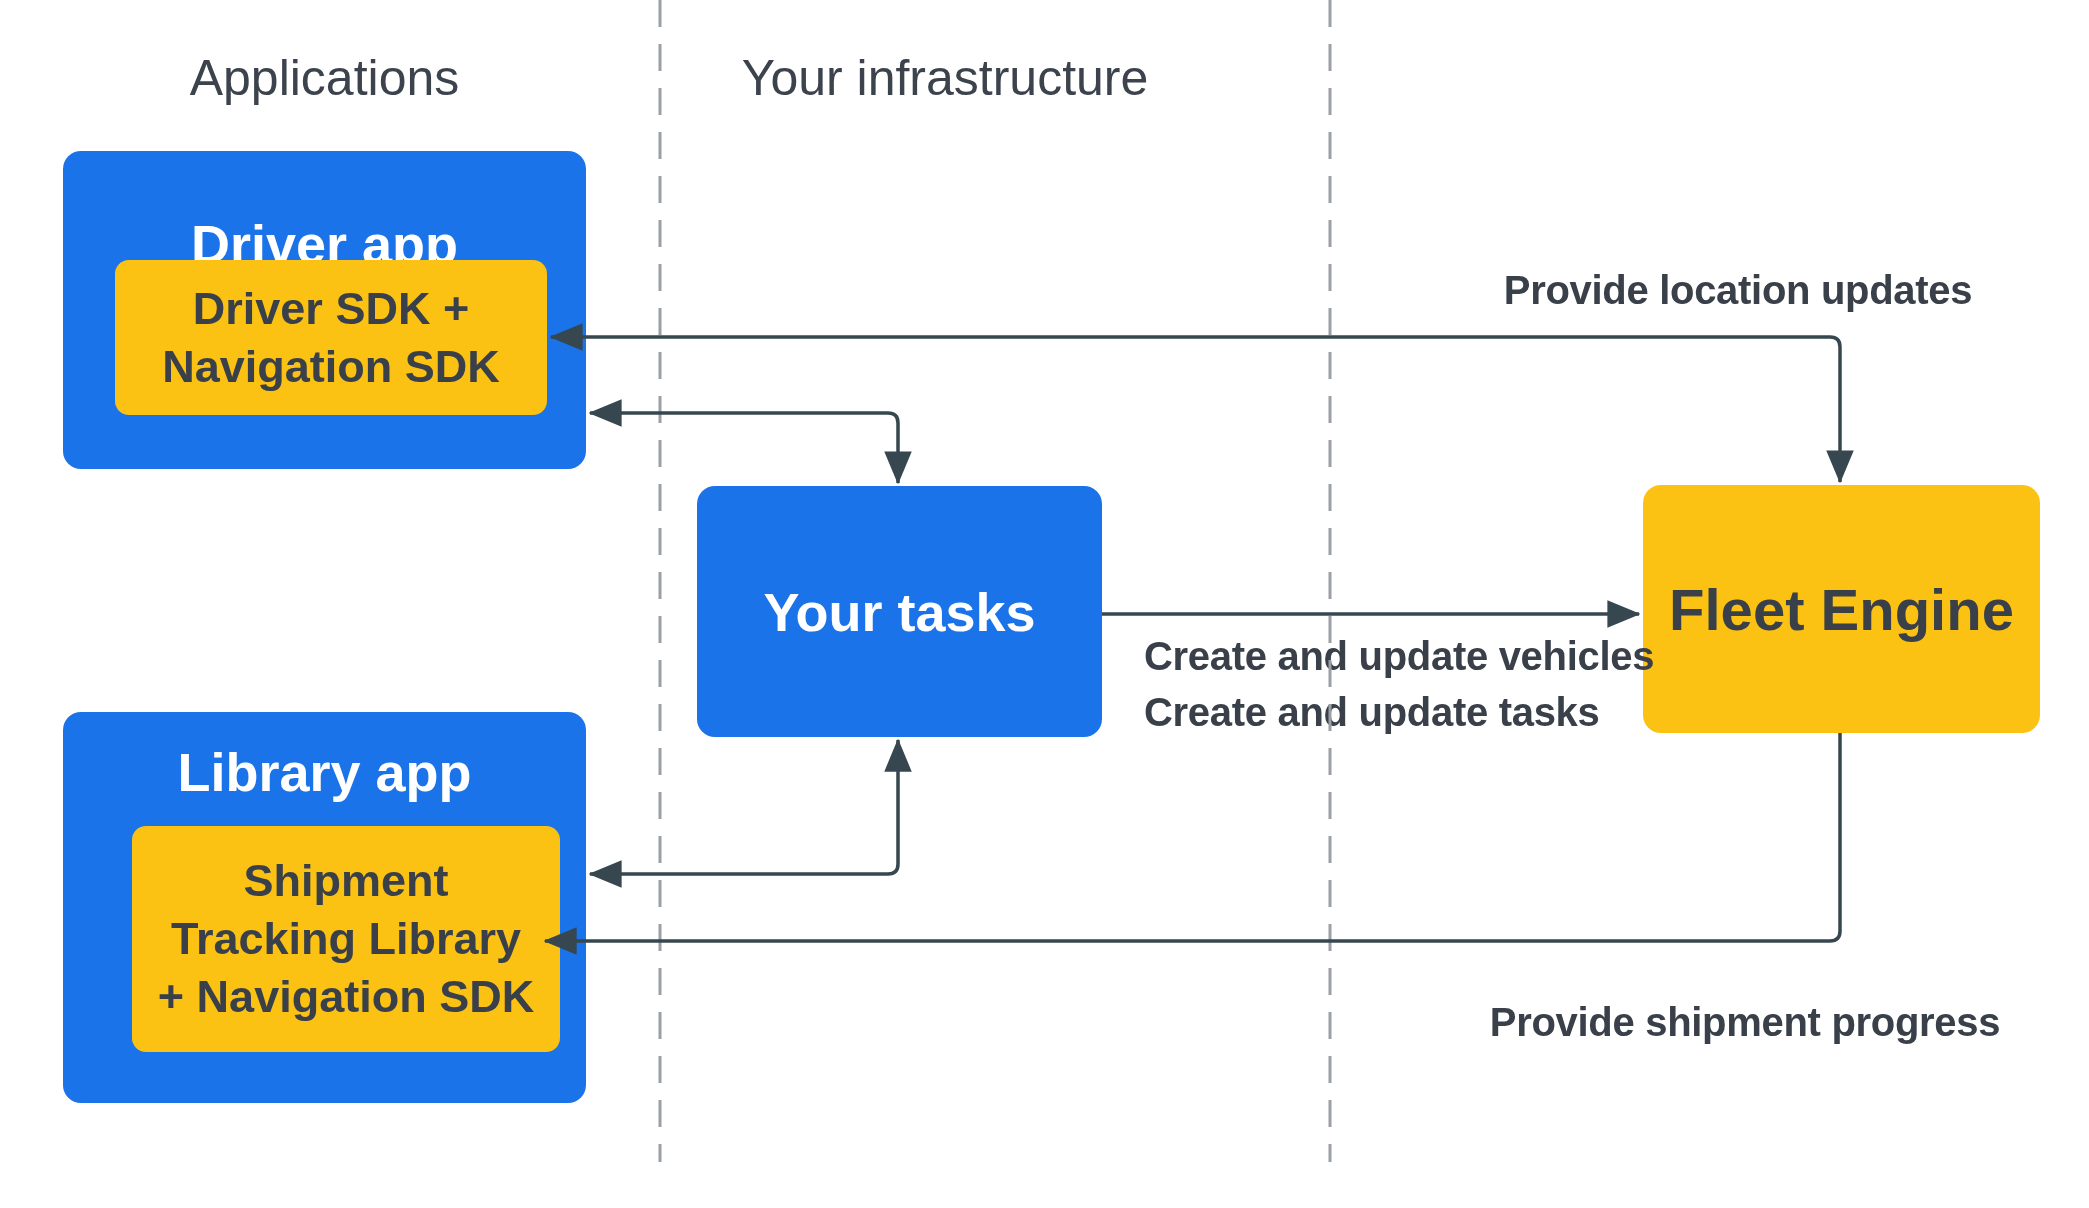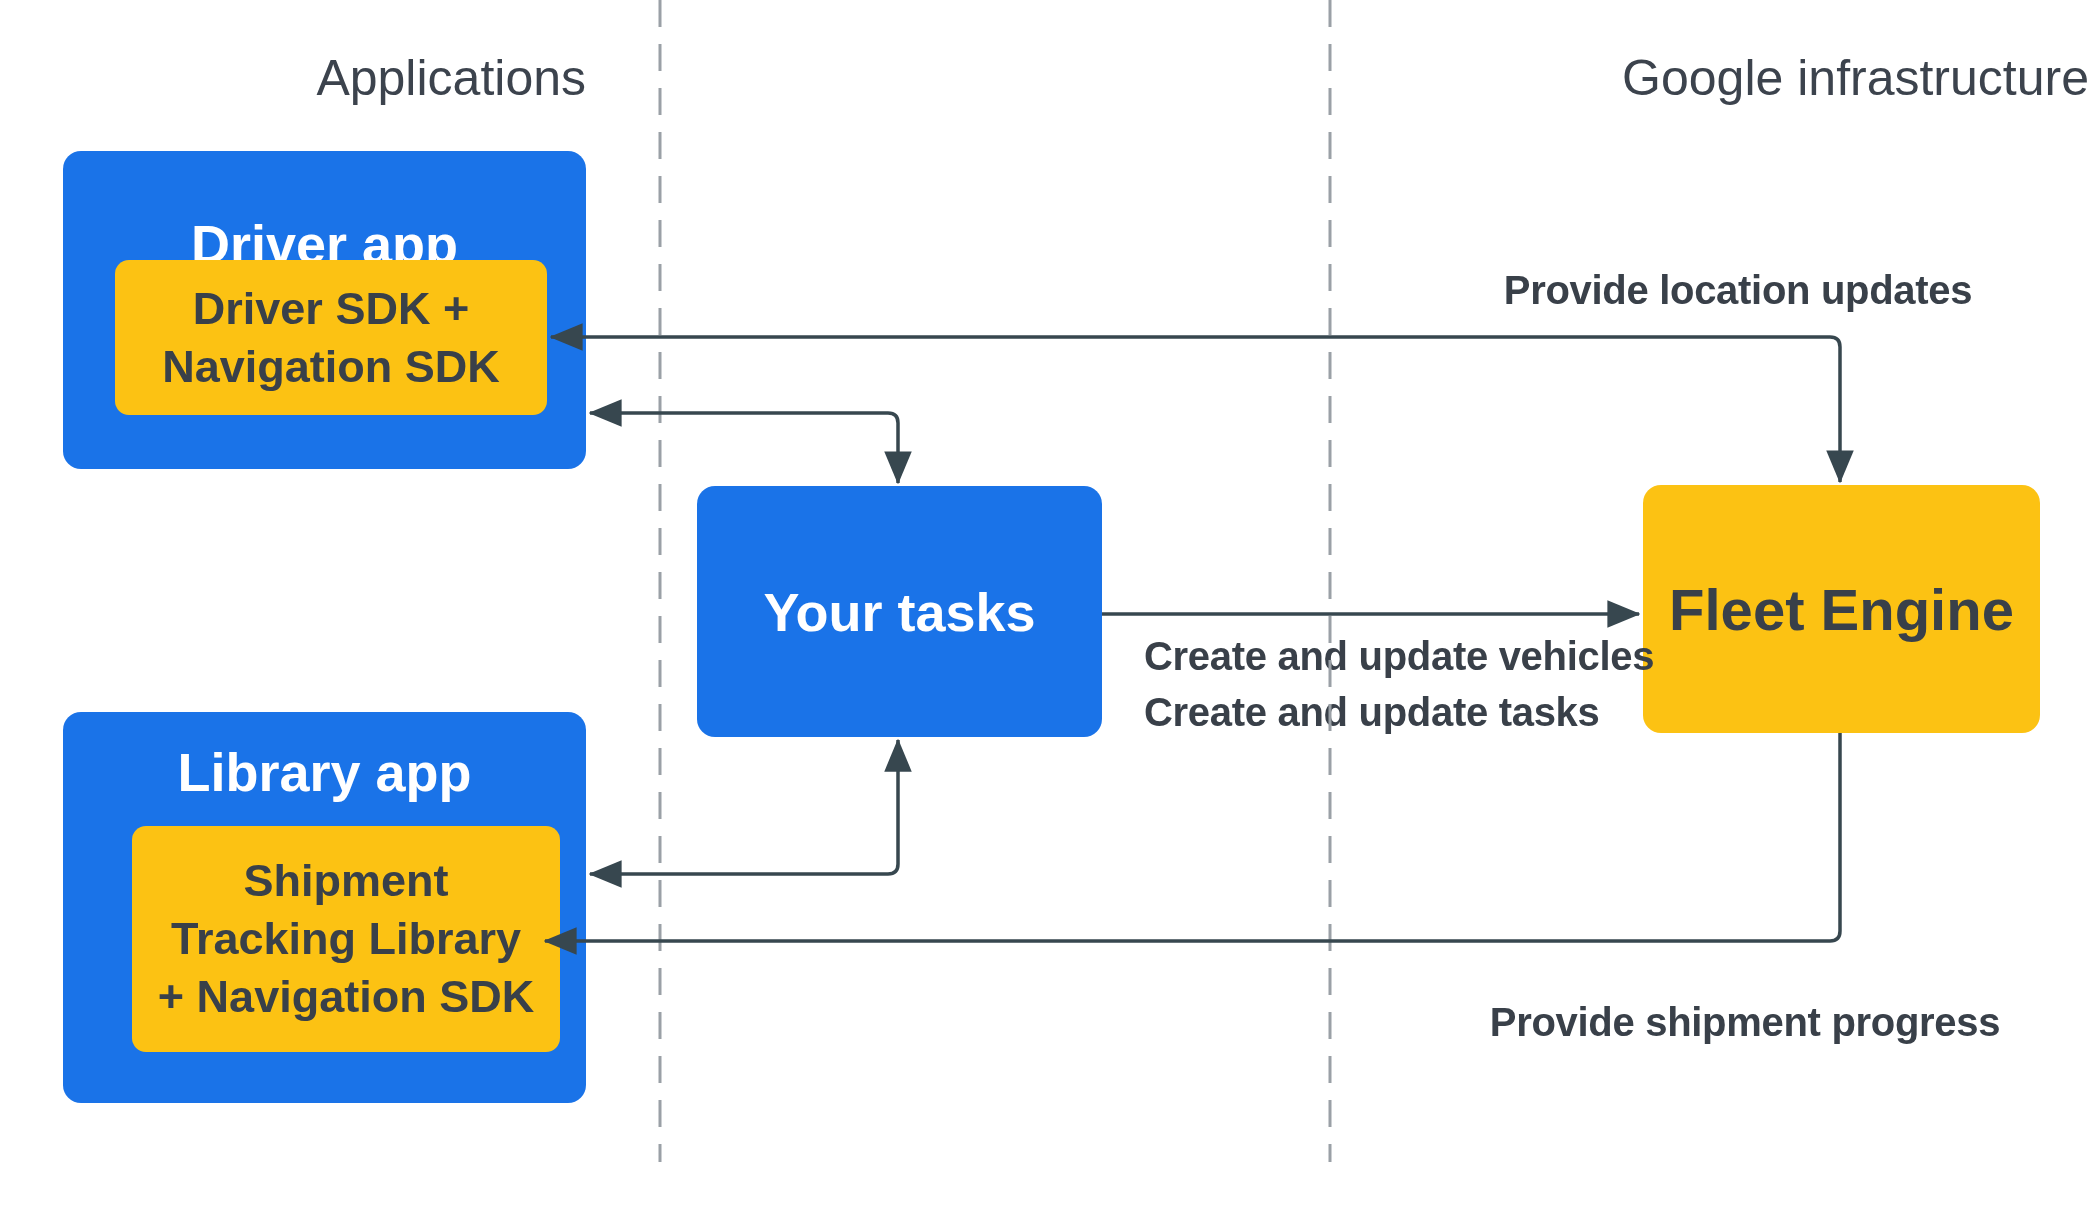--- a/index.html
+++ b/index.html
@@ -18,21 +18,21 @@
   .canvas{
     position:relative;
     width:2089px;height:1208px;
     background:var(--bg);
     overflow:hidden;
   }
   .col-head{
     position:absolute;top:48px;
     font-size:50px;font-weight:400;line-height:60px;
     color:var(--header-text);
-    text-align:right;white-space:nowrap;
+    text-align:center;white-space:nowrap;
   }
   .head-apps{left:63px;width:523px;}
   .head-your{left:660px;width:570px;}
   .head-google{left:1481px;width:608px;}
 
   .node{position:absolute;}
   .blue-box{background:var(--app-blue);border-radius:18px;}
   .yellow-box{
     background:var(--sdk-yellow);border-radius:14px;
     display:flex;align-items:center;justify-content:center;
@@ -92,21 +92,21 @@
     stroke-dasharray:27 17;
   }
   .arrowhead{fill:var(--connector);}
 </style>
 </head>
 <body>
 
 <div class="canvas">
 
   <div class="col-head head-apps">Applications</div>
-  <div class="col-head head-google">Google infrastructure</div>
+  <div class="col-head head-your">Your infrastructure</div>
 
   <div class="node blue-box driver-app"></div>
   <div class="box-title driver-title">Driver app</div>
   <div class="node yellow-box driver-sdk">Driver SDK +
 Navigation SDK</div>
 
   <div class="node blue-box your-server">
     <span class="server-title">Your tasks</span>
   </div>
 

